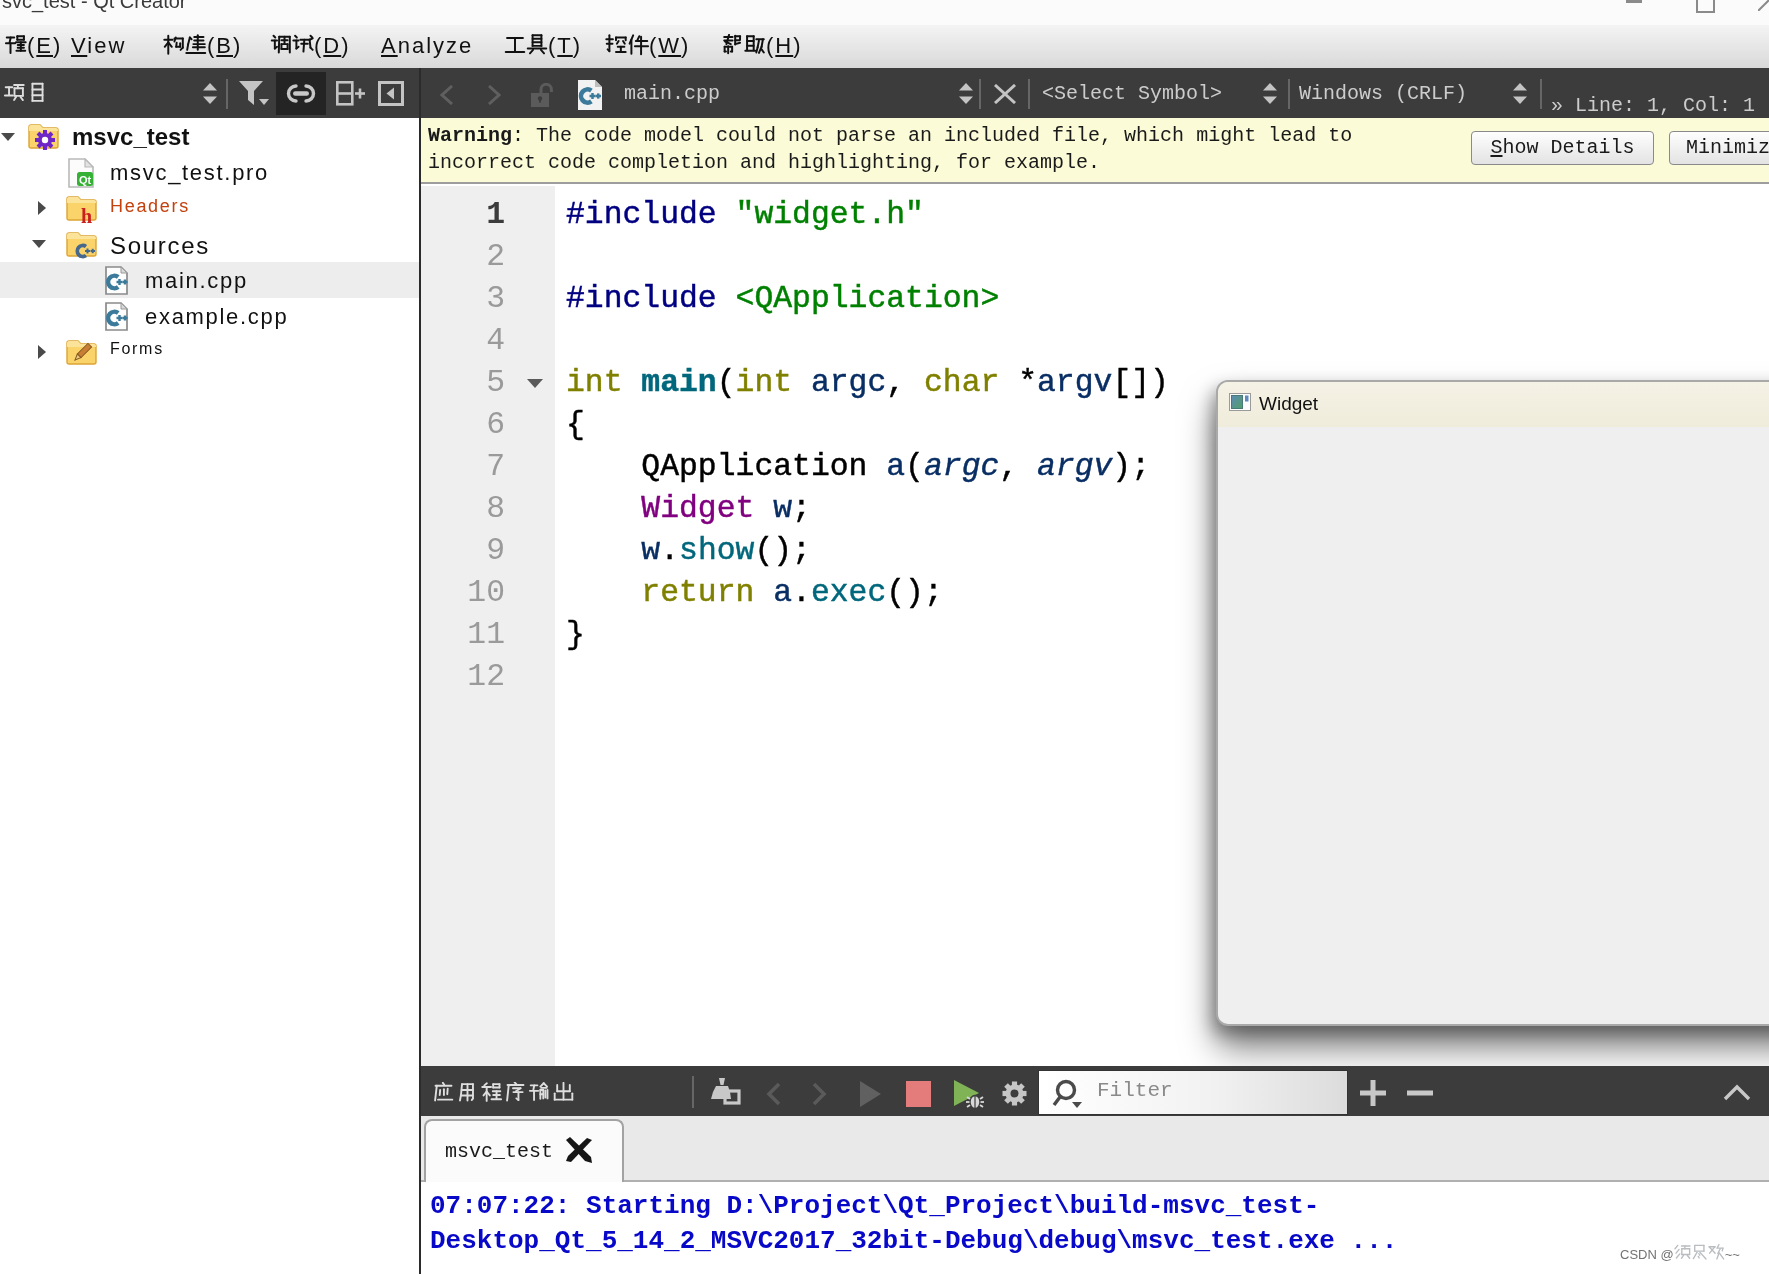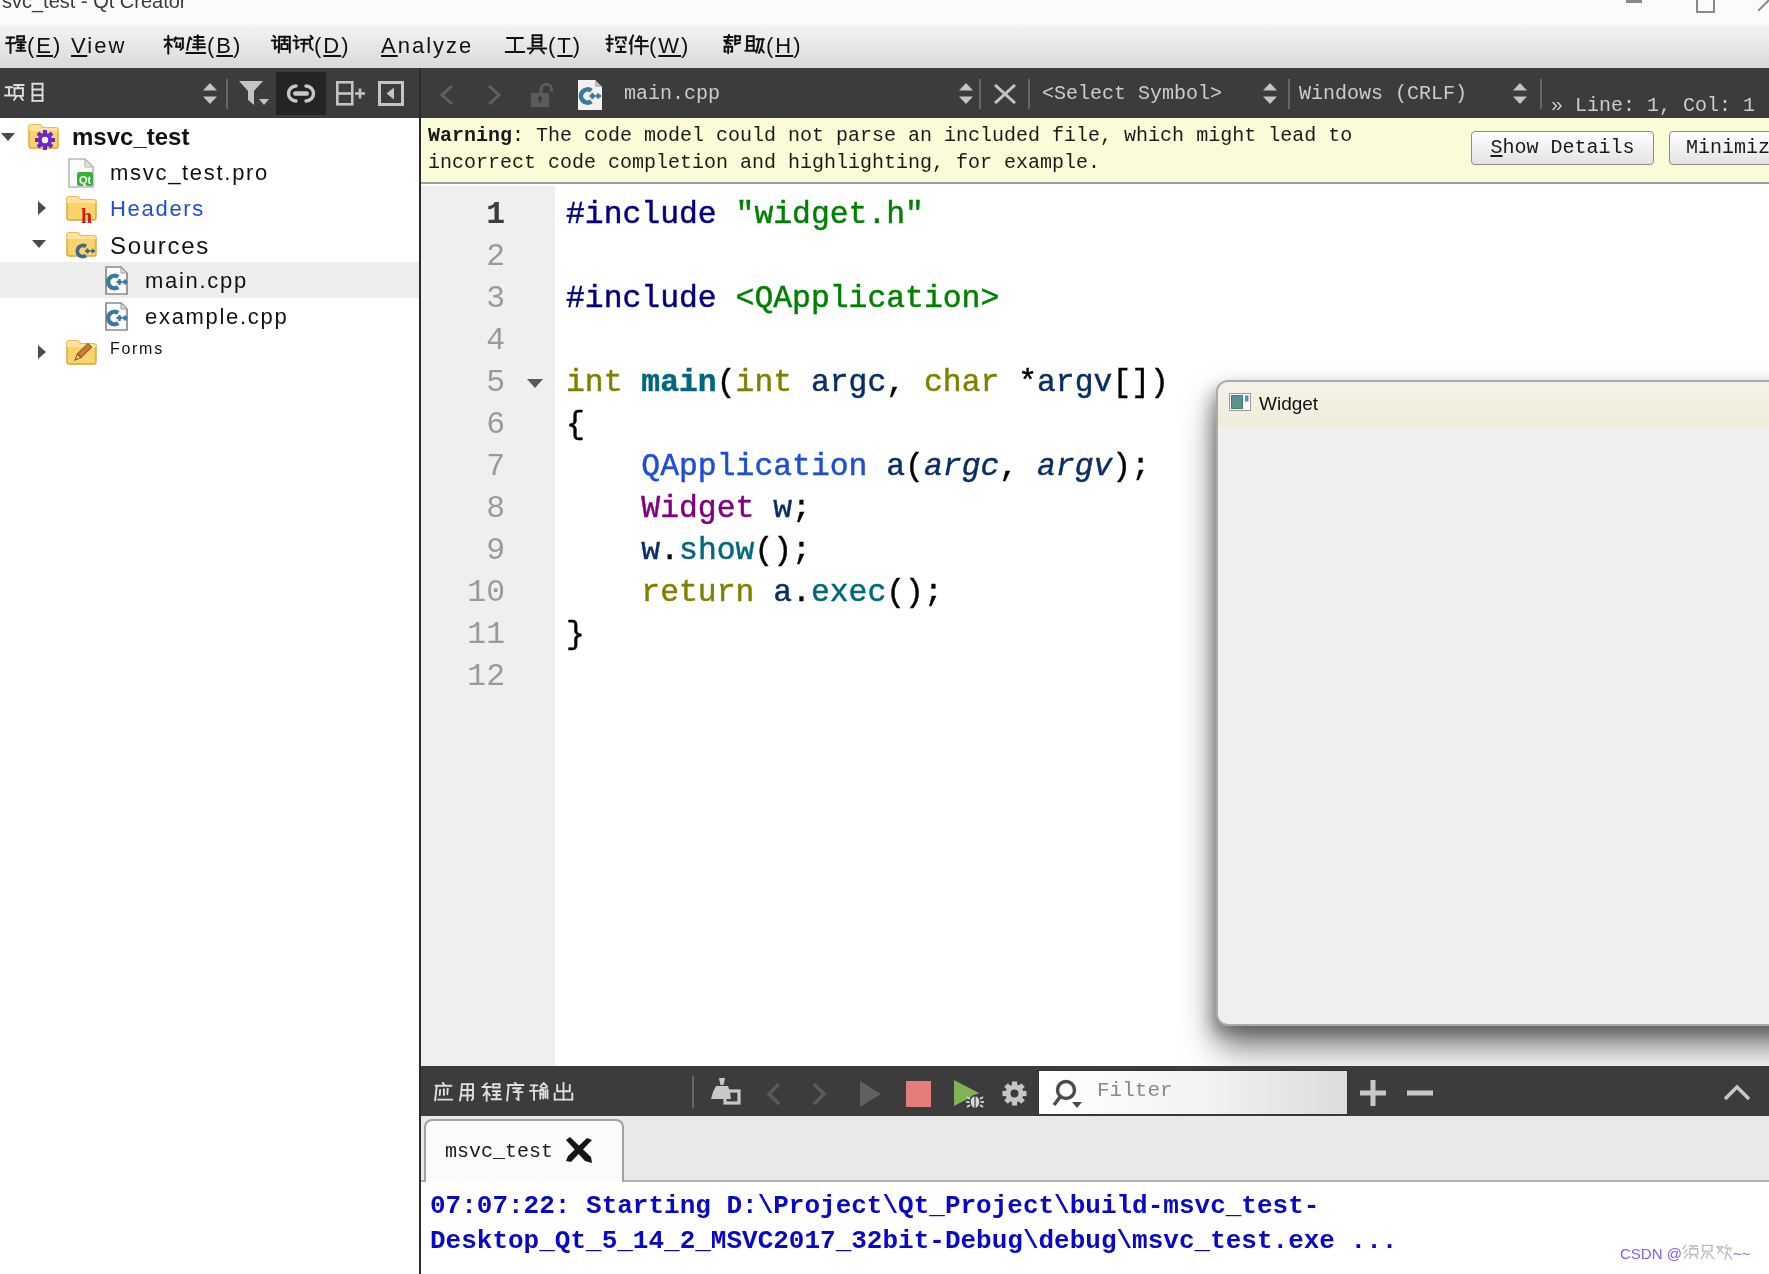--- a/index.html
+++ b/index.html
@@ -294,21 +294,21 @@
 12</div>
 <svg class="abs" style="left:526px;top:378px" width="18" height="11">
     <path d="M1 1 L17 1 L9 10 Z" fill="#5a5a5a"></path>
   </svg>
 <div class="abs" style="left:566px;top:194px;font-family:Liberation Mono,monospace;font-size:31.4px;line-height:42px;-webkit-text-stroke-width:0.45px;white-space:pre"><span style="color:#000080;">#include</span> <span style="color:#008000;">"widget.h"</span>
 
 <span style="color:#000080;">#include</span> <span style="color:#008000;">&lt;QApplication&gt;</span>
 
 <span style="color:#808000;">int</span> <span style="color:#00677c;font-weight:bold;">main</span><span style="color:#000000;">(</span><span style="color:#808000;">int</span> <span style="color:#092e64;">argc</span><span style="color:#000000;">,</span> <span style="color:#808000;">char</span> <span style="color:#000000;">*</span><span style="color:#092e64;">argv</span><span style="color:#000000;">[])</span>
 <span style="color:#000000;">{</span>
-    <span style="color:#1d4ed8;">QApplication</span> <span style="color:#092e64;">a</span><span style="color:#000000;">(</span><span style="color:#092e64;font-style:italic;">argc</span><span style="color:#000000;">,</span> <span style="color:#092e64;font-style:italic;">argv</span><span style="color:#000000;">);</span>
+    <span style="color:#000000;">QApplication</span> <span style="color:#092e64;">a</span><span style="color:#000000;">(</span><span style="color:#092e64;font-style:italic;">argc</span><span style="color:#000000;">,</span> <span style="color:#092e64;font-style:italic;">argv</span><span style="color:#000000;">);</span>
     <span style="color:#800080;">Widget</span> <span style="color:#092e64;">w</span><span style="color:#000000;">;</span>
     <span style="color:#092e64;">w</span><span style="color:#000000;">.</span><span style="color:#00677c;">show</span><span style="color:#000000;">();</span>
     <span style="color:#808000;">return</span> <span style="color:#092e64;">a</span><span style="color:#000000;">.</span><span style="color:#00677c;">exec</span><span style="color:#000000;">();</span>
 <span style="color:#000000;">}</span>
 </div>
 <div class="abs" style="left:1216px;top:380px;width:600px;height:646px;background:#efeff0;border:2px solid #a9a9a9;border-radius:12px;box-shadow:-4px 8px 16px rgba(0,0,0,0.30), 0 22px 34px rgba(0,0,0,0.50)"></div>
 <div class="abs" style="left:1218px;top:382px;width:596px;height:45px;background:linear-gradient(#f5f2e6,#efecdb);border-radius:10px 10px 0 0"></div>
 <svg class="abs" style="left:1229px;top:393px" width="22" height="18" viewBox="0 0 22 18">
 <rect x="0.5" y="0.5" width="21" height="17" fill="#fcfcfc" stroke="#9a9a9a"></rect>
 <defs>
@@ -468,21 +468,21 @@
 <div class="abs" style="left:445px;top:1140px;font-family:Liberation Mono,monospace;font-size:20px;line-height:23px;color:#1a1a1a">msvc_test</div>
 <svg class="abs" style="left:565px;top:1137px" width="28" height="26" viewBox="0 0 28 26">
 <g fill="#161616">
 <path d="M1 3 L5 0 L26 20 L27 26 L20 24 Z"></path>
 <path d="M22 1 L27 3 L6 25 L1 24 L3 19 Z"></path>
     </g>
   </svg>
 <div class="abs" style="left:421px;top:1182px;width:1348px;height:92px;background:#ffffff"></div>
 <div class="abs" style="left:430px;top:1189px;font-family:Liberation Mono,monospace;font-size:26px;line-height:35px;font-weight:bold;color:#0808c8;white-space:pre">07:07:22: Starting D:\Project\Qt_Project\build-msvc_test-
 Desktop_Qt_5_14_2_MSVC2017_32bit-Debug\debug\msvc_test.exe ...</div>
-<div class="abs" style="left:1620px;top:1244px;font-size:15px;color:#8b5cf6;white-space:nowrap">CSDN @<svg style="width:17px;height:17px;vertical-align:-2px;" viewBox="0 0 100 100">
+<div class="abs" style="left:1620px;top:1244px;font-size:13px;color:#737373;white-space:nowrap">CSDN @<svg style="width:17px;height:17px;vertical-align:-2px;" viewBox="0 0 100 100">
       <g stroke="#b9bdc0" stroke-width="8" stroke-linecap="round" fill="none">
         <line x1="22" y1="8" x2="6" y2="28"></line>
         <line x1="30" y1="32" x2="12" y2="54"></line>
         <line x1="34" y1="58" x2="14" y2="82"></line>
         <line x1="44" y1="12" x2="94" y2="12"></line>
         <line x1="64" y1="12" x2="64" y2="28"></line>
         <line x1="46" y1="28" x2="92" y2="28"></line>
         <line x1="46" y1="28" x2="46" y2="62"></line>
         <line x1="92" y1="28" x2="92" y2="62"></line>
         <line x1="46" y1="62" x2="92" y2="62"></line>
@@ -541,21 +541,21 @@
   </svg>
 <div class="abs" style="left:110px;top:160px;font-size:22px;letter-spacing:1.7px;color:#111">msvc_test.pro</div>
 <svg class="abs" style="left:37px;top:200px" width="10" height="16">
     <path d="M1 1 L9 8 L1 15 Z" fill="#4a4a4a"></path>
   </svg>
 <svg class="abs" style="left:66px;top:195px;overflow:visible" width="31" height="26" viewBox="0 0 31 26">
     <path d="M1 4 Q1 2 3 2 L12 2 L15 5 L28 5 Q30 5 30 7 L30 23 Q30 25 28 25 L3 25 Q1 25 1 23 Z" fill="#fad46b" stroke="#dca435" stroke-width="1.4"></path>
     <path d="M1 8 L30 8 L30 7 Q30 5 28 5 L15 5 L12 2 L3 2 Q1 2 1 4 Z" fill="#fbe49a"></path>
     <text x="15" y="28" font-family="Liberation Serif" font-weight="bold" font-size="20" fill="#cc2020">h</text>
   </svg>
-<div class="abs" style="left:110px;top:196px;font-size:22px;letter-spacing:1.7px;color:#1d4ed8">Headers</div>
+<div class="abs" style="left:110px;top:196px;font-size:18px;letter-spacing:1.7px;color:#c2410c">Headers</div>
 <svg class="abs" style="left:31px;top:239px" width="16" height="10">
     <path d="M1 1 L15 1 L8 9 Z" fill="#4a4a4a"></path>
   </svg>
 <svg class="abs" style="left:66px;top:231px;overflow:visible" width="31" height="26" viewBox="0 0 31 26">
     <path d="M1 4 Q1 2 3 2 L12 2 L15 5 L28 5 Q30 5 30 7 L30 23 Q30 25 28 25 L3 25 Q1 25 1 23 Z" fill="#fad46b" stroke="#dca435" stroke-width="1.4"></path>
     <path d="M1 8 L30 8 L30 7 Q30 5 28 5 L15 5 L12 2 L3 2 Q1 2 1 4 Z" fill="#fbe49a"></path>
     <path d="M20 15.5 A5.5 5.5 0 1 0 20 24.5" fill="none" stroke="#45688c" stroke-width="3.8"></path>
     <g stroke="#45688c" stroke-width="2">
       <line x1="19" y1="20" x2="24" y2="20"></line>
       <line x1="21.5" y1="17.5" x2="21.5" y2="22.5"></line>

